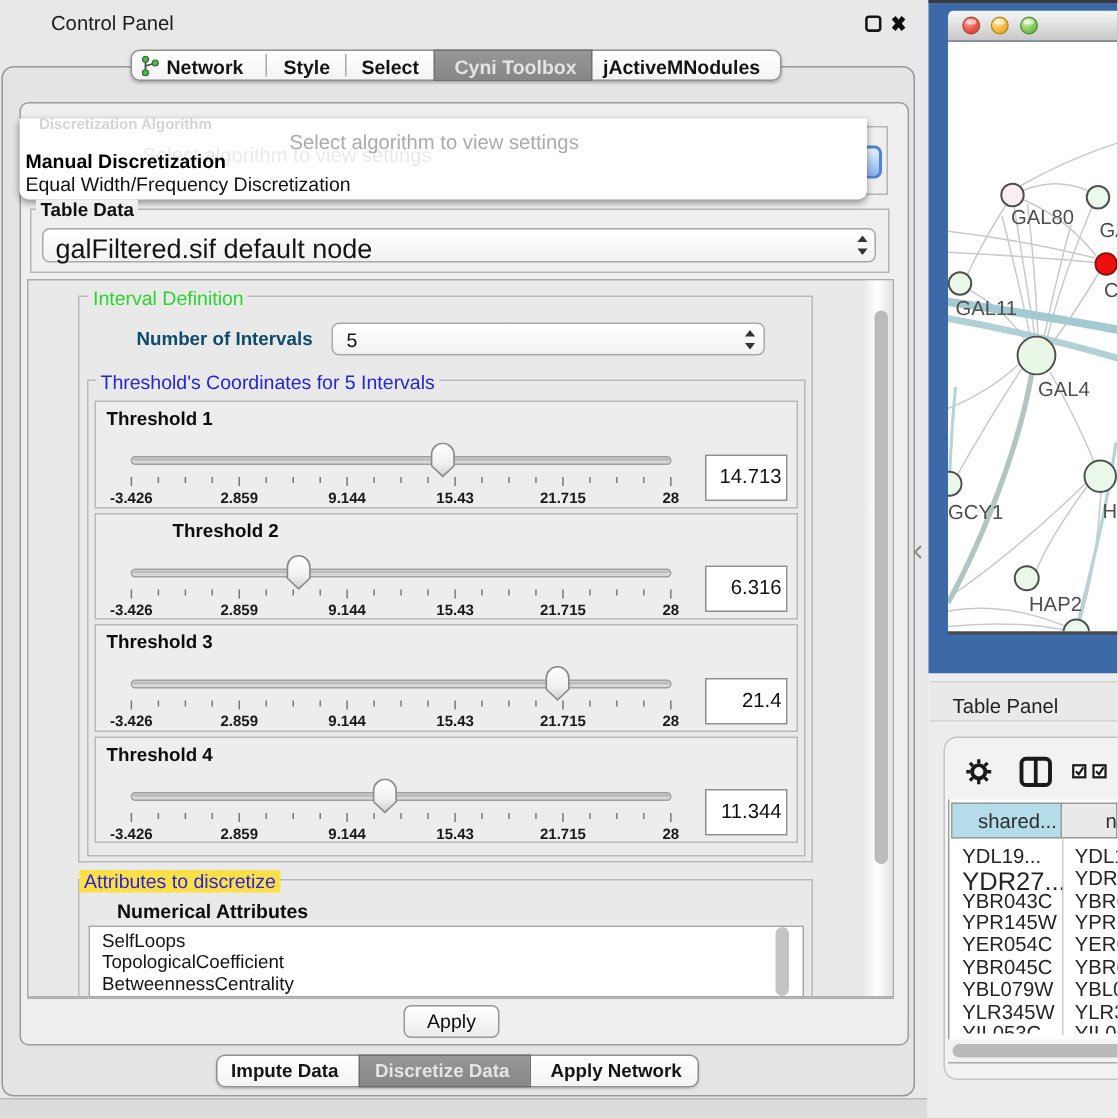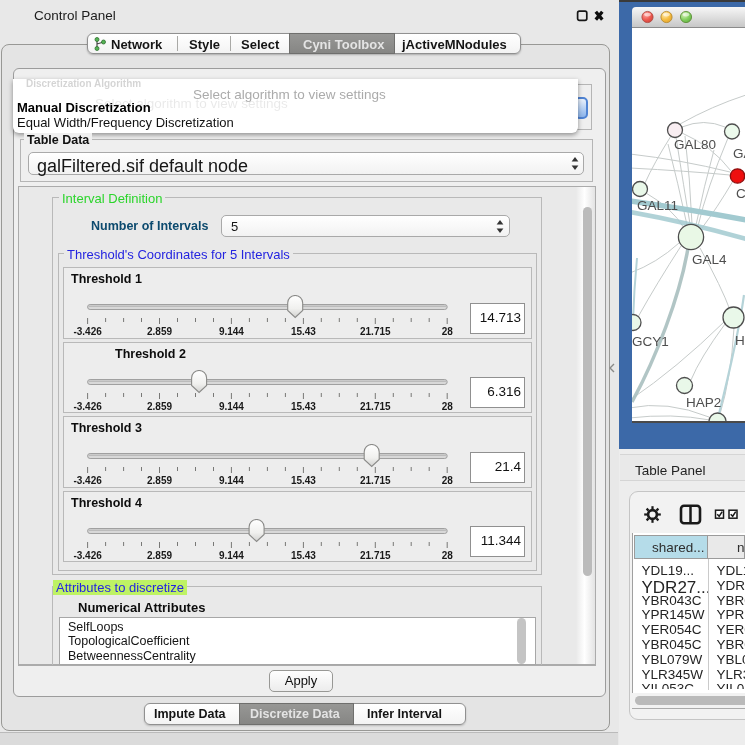--- a/index.html
+++ b/index.html
@@ -223,34 +223,34 @@
       <text x="173.4" y="40" font-size="10" font-weight="bold" fill="#191919" text-anchor="middle" font-family="Liberation Sans,sans-serif">9.144</text>
       <text x="245.4" y="40" font-size="10" font-weight="bold" fill="#191919" text-anchor="middle" font-family="Liberation Sans,sans-serif">15.43</text>
       <text x="317.3" y="40" font-size="10" font-weight="bold" fill="#191919" text-anchor="middle" font-family="Liberation Sans,sans-serif">21.715</text>
       <text x="389.2" y="40" font-size="10" font-weight="bold" fill="#191919" text-anchor="middle" font-family="Liberation Sans,sans-serif">28</text>
       <path d="M 191.1 8 A 7.5 7.5 0 0 1 206.1 8 L 206.1 15.5 L 198.6 22.5 L 191.1 15.5 Z" fill="url(#tg)" stroke="#8a8a88" stroke-width="1.1"></path>
     </svg>
   </div>
 <div class="abs" style="left:470px;top:526.0px;width:55px;height:31px;background:#ffffff;border:1px solid #909090;"></div>
 <div class="abs" style="left:470px;top:526.0px;width:51px;height:31px;font-size:13.5px;color:#111;text-align:right;line-height:30px;">11.344</div>
 <div class="gb" style="left:52px;top:586px;width:490px;height:78.5px;border-color:#b9b9b9;border-bottom:none;"></div>
-<div class="glabel" style="left:53px;top:580px;background:#bef264;font-size:13px;color:#2424e0;">Attributes to discretize</div>
+<div class="glabel" style="left:53px;top:580px;background:#fde047;font-size:13px;color:#2424e0;">Attributes to discretize</div>
 <div class="abs" style="left:53px;top:600px;font-size:13px;font-weight:bold;color:#0c0c0c;padding-left:25px;">Numerical Attributes</div>
 <div class="abs" style="left:59px;top:617px;width:477px;height:47.5px;background:#ffffff;border:1px solid #a7a7a7;overflow:hidden;"></div>
 <div class="abs" style="left:68px;top:619.5px;font-size:12.5px;color:#141414;">SelfLoops</div>
 <div class="abs" style="left:68px;top:634.0px;font-size:12.5px;color:#141414;">TopologicalCoefficient</div>
 <div class="abs" style="left:68px;top:648.5px;font-size:12.5px;color:#141414;">BetweennessCentrality</div>
 <div class="abs" style="left:517px;top:618px;width:9px;height:46px;background:#c4c4c4;border-radius:5px;"></div>
 <div class="abs" style="left:18px;top:664.5px;width:578px;height:1px;background:#ababab;"></div>
 <div class="abs" style="left:269px;top:670px;width:64px;height:21.5px;background:linear-gradient(#fefefe,#ececec);border:1px solid #989895;border-radius:5px;text-align:center;font-size:13px;line-height:20px;color:#0e0e0e;">Apply</div>
 <div class="abs" style="left:144px;top:703px;width:322px;height:22px;background:linear-gradient(#ffffff,#f3f3f3);border:1px solid #909090;border-radius:6px;box-shadow:0 1px 2px rgba(0,0,0,.2);"></div>
 <div class="abs" style="left:239px;top:703px;width:115px;height:22px;background:linear-gradient(#979795,#868684);border:1px solid #6f6f6d;"></div>
 <div class="abs" style="left:154px;top:707px;font-size:12.5px;font-weight:600;color:#141414;white-space:nowrap;">Impute Data</div>
 <div class="abs" style="left:250px;top:707px;font-size:12.5px;font-weight:600;color:#e4e4e4;white-space:nowrap;">Discretize Data</div>
-<div class="abs" style="left:367px;top:707px;font-size:12.5px;font-weight:600;color:#141414;white-space:nowrap;">Infer Interval</div>
+<div class="abs" style="left:367px;top:707px;font-size:12.5px;font-weight:600;color:#141414;white-space:nowrap;">Apply Network</div>
 <div class="abs" style="left:0;top:731.5px;width:618px;height:13.5px;background:#dbdbdb;border-top:1px solid #bababa;"></div>
 <svg class="abs" style="left:608px;top:363px" width="8" height="10" viewBox="0 0 8 10">
     <path d="M6 1 L2 5 L6 9" stroke="#8a8a88" stroke-width="1.4" fill="none"></path>
   </svg>
 <div class="abs" style="left:619px;top:0;width:126px;height:449px;background:#3c69a8;"></div>
 <div class="abs" style="left:619px;top:0;width:126px;height:1.5px;background:#3a3a3a;"></div>
 <div class="abs" style="left:632px;top:7px;width:113px;height:20.5px;background:linear-gradient(#f7f7f7,#c7c7c7);border-bottom:1px solid #8b8b8b;border-radius:4px 0 0 0;"></div>
 <svg class="abs" style="left:640px;top:10px" width="54" height="14" viewBox="0 0 54 14">
 <defs>
 <radialGradient id="rl" cx="0.35" cy="0.3" r="0.9">

